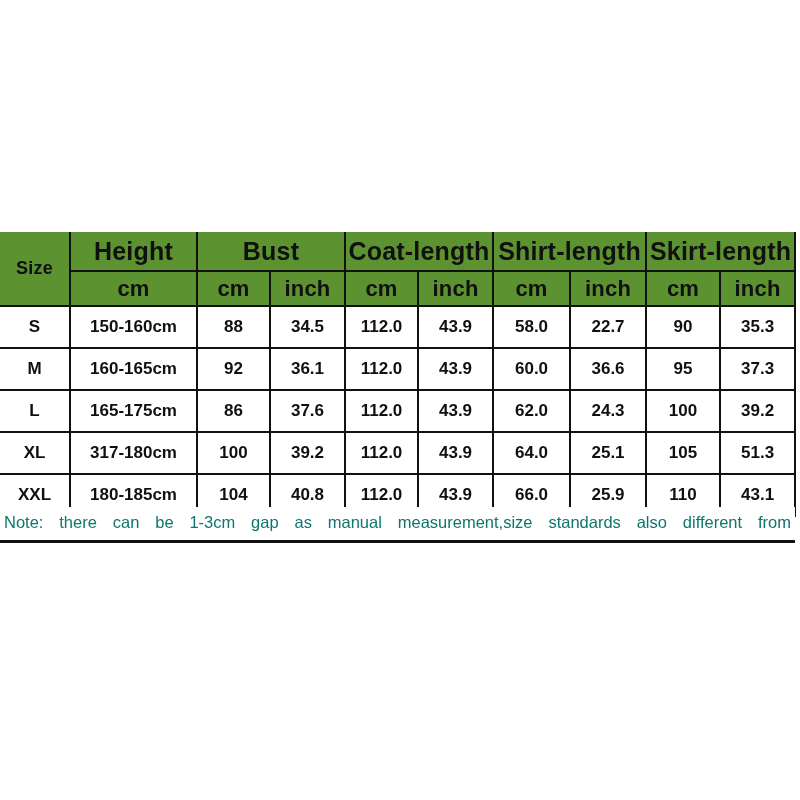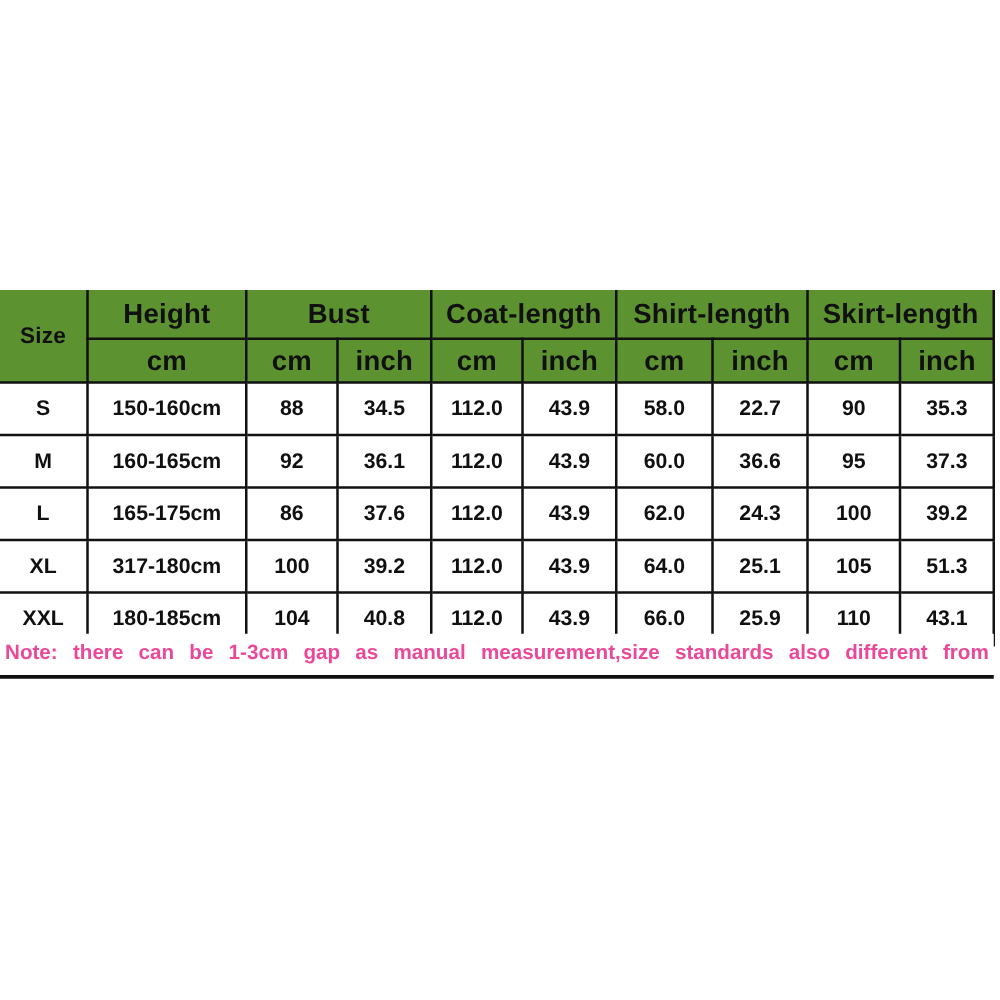--- a/index.html
+++ b/index.html
@@ -50,21 +50,21 @@
   table.size-table tr > *:first-child {
     border-left: none;
   }
   table.size-table tr:first-child > * {
     border-top: none;
   }
 
   th.hdr {
     background: #5d9230;
     color: #0d0d0d;
-    font-size: 22px;
+    font-size: 25px;
     font-weight: bold;
     height: 38px;
     letter-spacing: 0.2px;
   }
   th.hdr.sub {
     font-size: 22px;
     height: 33px;
   }
   th.hdr.size-cell {
     font-size: 18px;
@@ -87,23 +87,23 @@
     position: absolute;
     left: 0px;
     top: 507px;
     width: 795px;
     box-sizing: border-box;
     background: #ffffff;
     border-bottom: 3px solid #111111;
     padding: 4px 4px 7px 4px;
   }
   .note-line {
-    color: #ec4899;
+    color: #0f766e;
     font-size: 16.5px;
-    font-weight: bold;
+    font-weight: normal;
     line-height: 22px;
     font-family: "Liberation Sans", sans-serif;
     white-space: nowrap;
   }
   .note-line.justified {
     display: block;
     text-align: justify;
     text-align-last: justify;
     white-space: normal;
   }

